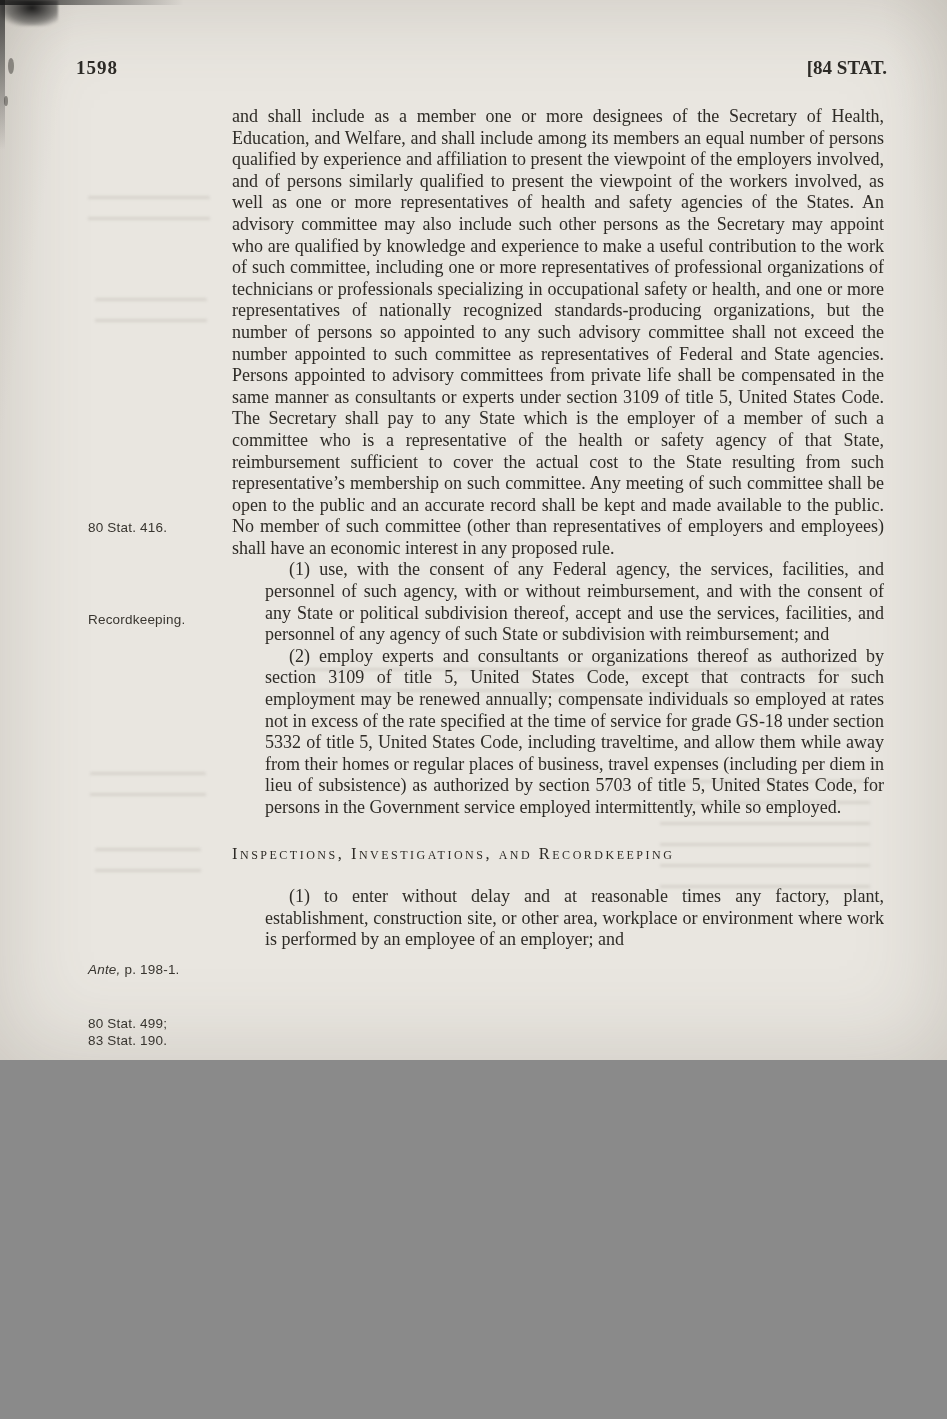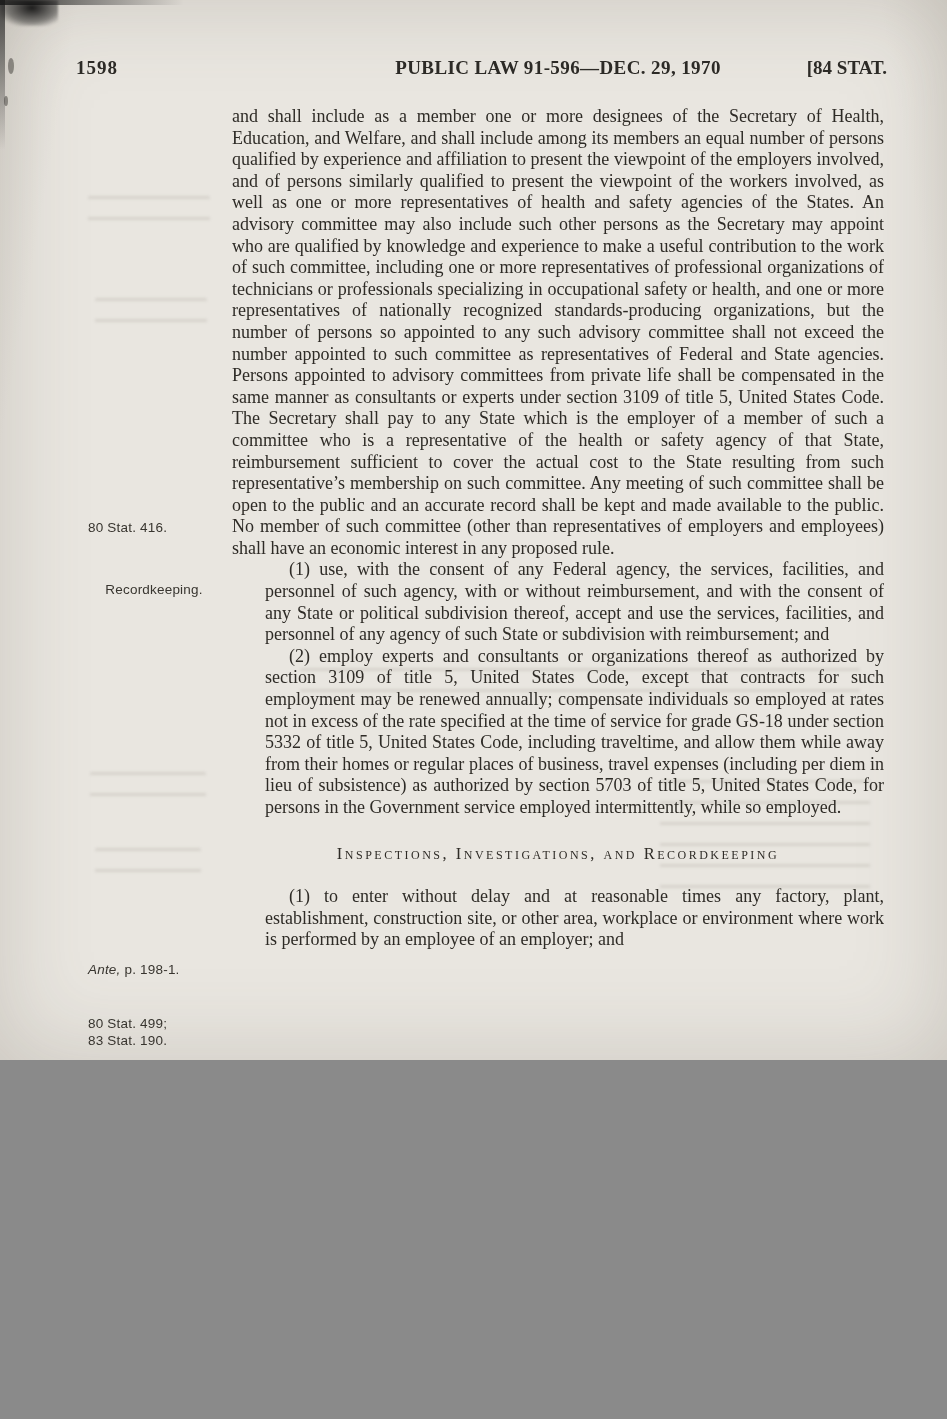--- a/index.html
+++ b/index.html
@@ -26,21 +26,21 @@
 
   
   .main {
     position: absolute; left: 232px; top: 106px; width: 652px; z-index: 2;
     color: #2e2b26; font-size: 18px; line-height: 21.6px; text-align: justify;
   }
   .main p { margin: 0; }
   p.indent { text-indent: 24px; }
   p.sub { margin-left: 33px; text-indent: 24px; }
   .sect-head {
-    margin: 24px 0 22px 0; font-size: 16.5px; font-weight: 400; text-align: center;
+    margin: 24px 0 22px 0; font-size: 16.5px; font-weight: 400; text-align: left;
     font-variant: small-caps; letter-spacing: 2.5px; color: #2e2b26;
   }
   .sc { font-variant: small-caps; }
 
   
   .margin-note {
     position: absolute; left: 88px; width: 132px; z-index: 2;
     font-family: "Liberation Sans", "DejaVu Sans", sans-serif;
     font-size: 13.5px; line-height: 16.5px; color: #38352f; letter-spacing: 0.2px;
   }
@@ -85,26 +85,25 @@
   <div class="ghost" style="left:300px;top:668px;width:560px;height:24px;"></div>
   <div class="ghost" style="left:90px;top:772px;width:116px;height:40px;"></div>
   <div class="ghost" style="left:660px;top:780px;width:210px;height:120px;"></div>
   <div class="ghost" style="left:95px;top:848px;width:106px;height:30px;"></div>
   <div class="ghost" style="left:88px;top:1086px;width:112px;height:30px;"></div>
   <div class="ghost" style="left:92px;top:1162px;width:102px;height:24px;"></div>
   <div class="ghost" style="left:240px;top:1262px;width:640px;height:60px;"></div>
 
   <div class="header">
     <span class="pgnum">1598</span>
-    <span class="htitle">PUBLIC LAW 91-596—DEC. 29, 1970</span>
     <span class="hstat">[84 STAT.</span>
   </div>
 
   <div class="margin-note" style="top:472px;margin-top:48px;">80 Stat. 416.</div>
-  <div class="margin-note" style="top:582px;text-align:center;">Recordkeeping.</div>
+  <div class="margin-note" style="top:612px;">Recordkeeping.</div>
   <div class="margin-note" style="top:962px;"><span class="it">Ante,</span><span> p. 198-1.</span></div>
   <div class="margin-note" style="top:1016px;">
     <div>80 Stat. 499;</div>
     <div>83 Stat. 190.</div>
   </div>
 
   <div class="main">
     <p>and shall include as a member one or more designees of the Secretary of Health, Education, and Welfare, and shall include among its members an equal number of persons qualified by experience and affiliation to present the viewpoint of the employers involved, and of persons similarly qualified to present the viewpoint of the workers involved, as well as one or more representatives of health and safety agencies of the States. An advisory committee may also include such other persons as the Secretary may appoint who are qualified by knowledge and experience to make a useful contribution to the work of such committee, including one or more representatives of professional organizations of technicians or professionals specializing in occupational safety or health, and one or more representatives of nationally recognized standards-producing organizations, but the number of persons so appointed to any such advisory committee shall not exceed the number appointed to such committee as representatives of Federal and State agencies. Persons appointed to advisory committees from private life shall be compensated in the same manner as consultants or experts under section 3109 of title 5, United States Code. The Secretary shall pay to any State which is the employer of a member of such a committee who is a representative of the health or safety agency of that State, reimbursement sufficient to cover the actual cost to the State resulting from such representative’s membership on such committee. Any meeting of such committee shall be open to the public and an accurate record shall be kept and made available to the public. No member of such committee (other than representatives of employers and employees) shall have an economic interest in any proposed rule.</p>
     <p class="sub">(1) use, with the consent of any Federal agency, the services, facilities, and personnel of such agency, with or without reimbursement, and with the consent of any State or political subdivision thereof, accept and use the services, facilities, and personnel of any agency of such State or subdivision with reimbursement; and</p>
     <p class="sub">(2) employ experts and consultants or organizations thereof as authorized by section 3109 of title 5, United States Code, except that contracts for such employment may be renewed annually; compensate individuals so employed at rates not in excess of the rate specified at the time of service for grade GS-18 under section 5332 of title 5, United States Code, including traveltime, and allow them while away from their homes or regular places of business, travel expenses (including per diem in lieu of subsistence) as authorized by section 5703 of title 5, United States Code, for persons in the Government service employed intermittently, while so employed.</p>

